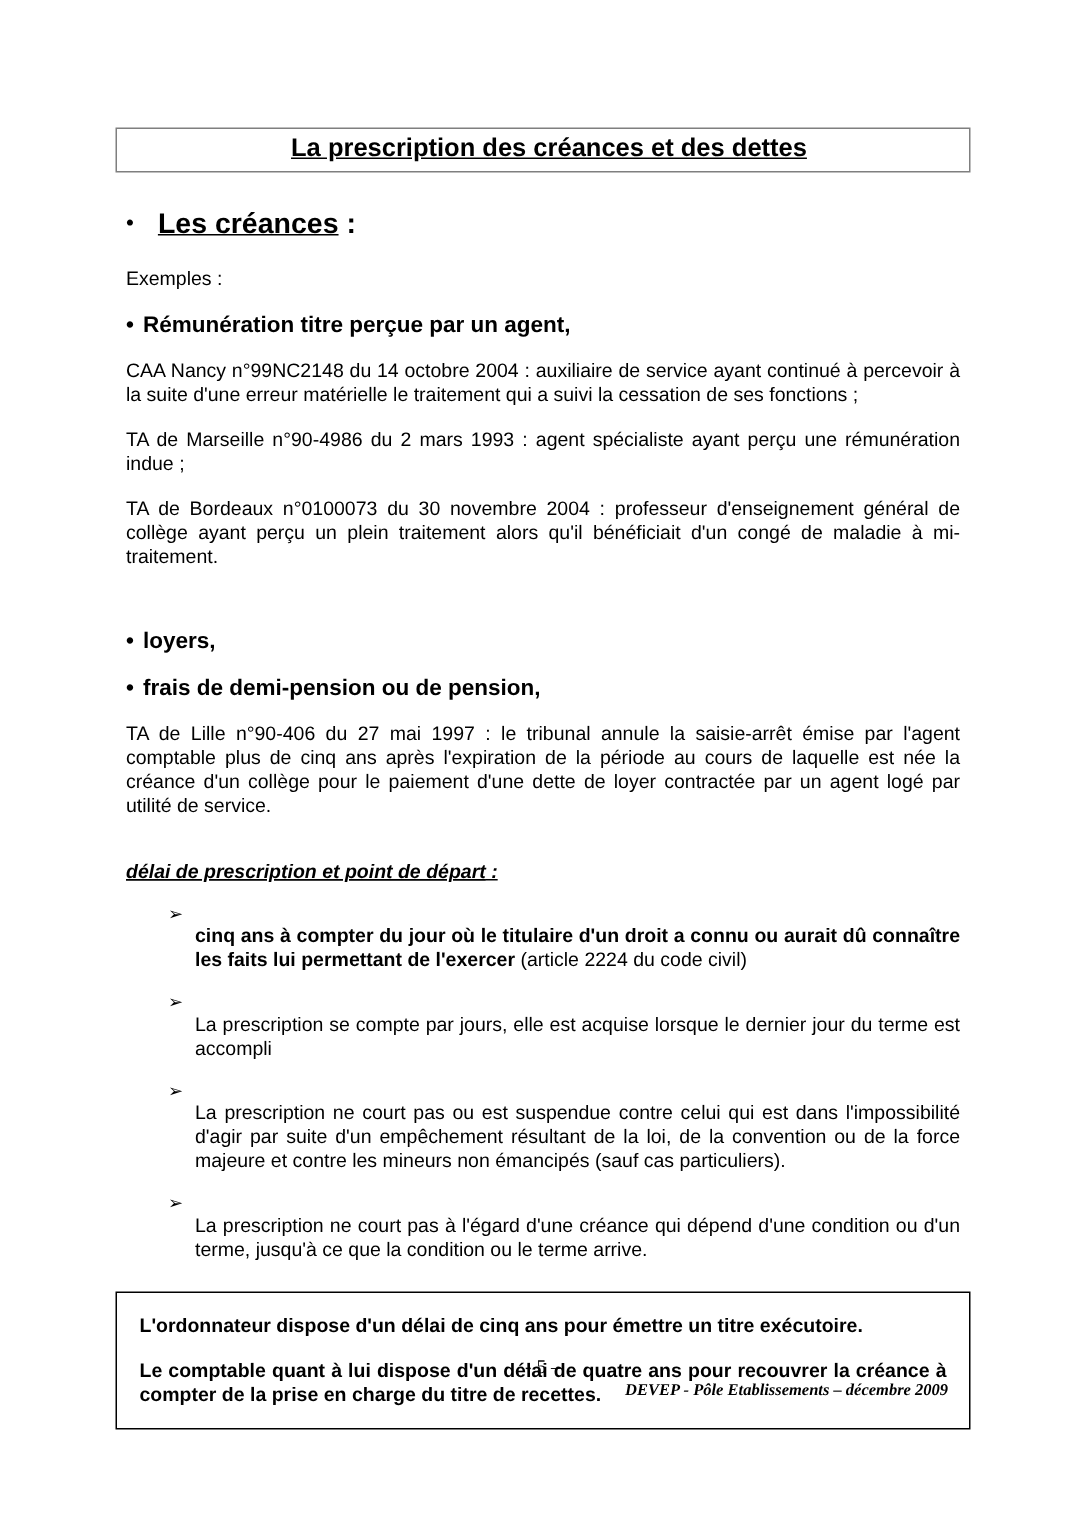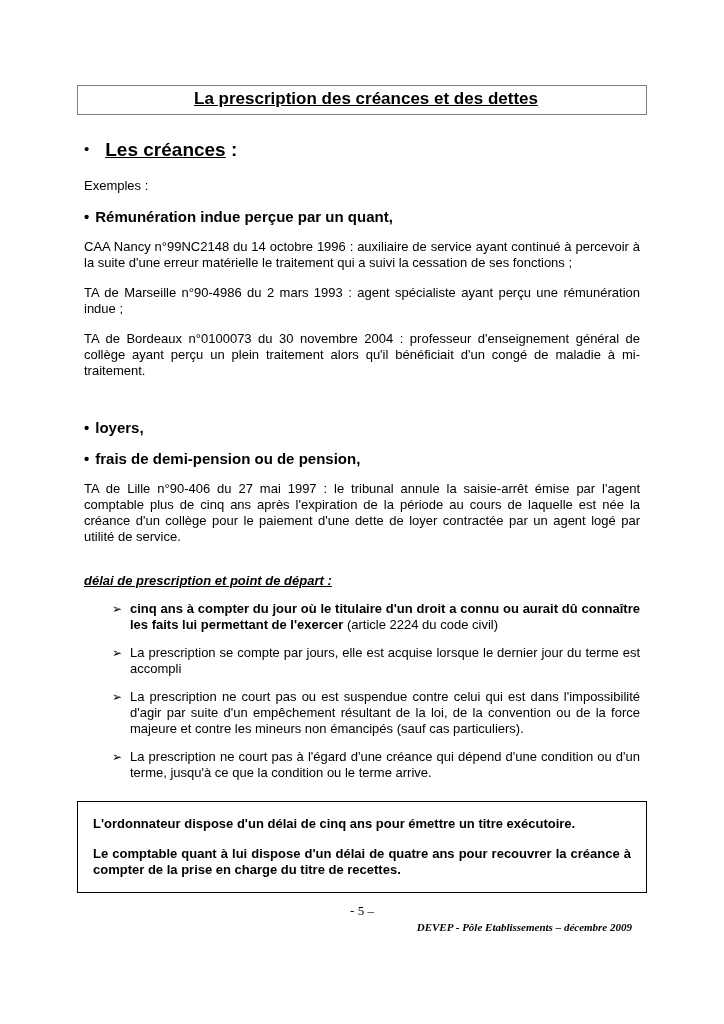--- a/index.html
+++ b/index.html
@@ -43,21 +43,21 @@
 
   .bold-bullet { font-weight: bold; font-size: 15px; line-height: 18px; margin: 0 0 13px 0; }
   .bold-bullet .b-marker { margin-right: 6px; }
 
   .delai-heading { font-weight: bold; font-style: italic; margin: 0 0 12px 0; text-decoration: underline; }
   .delai-heading .dh-text { text-decoration: underline; }
 
   .points { margin: 0; }
   .point { display: flex; margin-bottom: 12px; }
   .point .marker { flex: 0 0 auto; width: 18px; margin-left: 28px; font-size: 12px; }
-  .point .ptext { flex: 1; text-align: justify; }
+  .point .ptext { flex: 1; text-align: justify; margin-top: 15px; }
   .point .pbold { font-weight: bold; }
 
   .summary-box {
     border: 1px solid #000000;
     margin: 20px -7px 0 -7px;
     padding: 14px 15px;
   }
   .summary-box p { font-weight: bold; text-align: justify; margin: 0 0 14px 0; }
   .summary-box p:last-child { margin-bottom: 0; }
 
@@ -82,24 +82,24 @@
   </div>
 
 
   <div class="big-heading">
     <span class="bullet">•</span><span class="txt">Les créances</span><span class="colon"> :</span>
   </div>
 
   <p class="para">Exemples :</p>
 
   <p class="bold-bullet">
-    <span class="b-marker">•</span><span class="b-text">Rémunération indue perçue par un quant,</span>
+    <span class="b-marker">•</span><span class="b-text">Rémunération titre perçue par un agent,</span>
   </p>
 
-  <p class="para">CAA Nancy n°99NC2148 du 14 octobre 1996 : auxiliaire de service ayant continué à percevoir à la suite d'une erreur matérielle le traitement qui a suivi la cessation de ses fonctions ;</p>
+  <p class="para">CAA Nancy n°99NC2148 du 14 octobre 2004 : auxiliaire de service ayant continué à percevoir à la suite d'une erreur matérielle le traitement qui a suivi la cessation de ses fonctions ;</p>
 
   <p class="para">TA de Marseille n°90-4986 du 2 mars 1993 : agent spécialiste ayant perçu une rémunération indue ;</p>
 
   <p class="para mb-xl">TA de Bordeaux n°0100073 du 30 novembre 2004 : professeur d'enseignement général de collège ayant perçu un plein traitement alors qu'il bénéficiait d'un congé de maladie à mi-traitement.</p>
 
   <p class="bold-bullet">
     <span class="b-marker">•</span><span class="b-text">loyers,</span>
   </p>
 
   <p class="bold-bullet">

